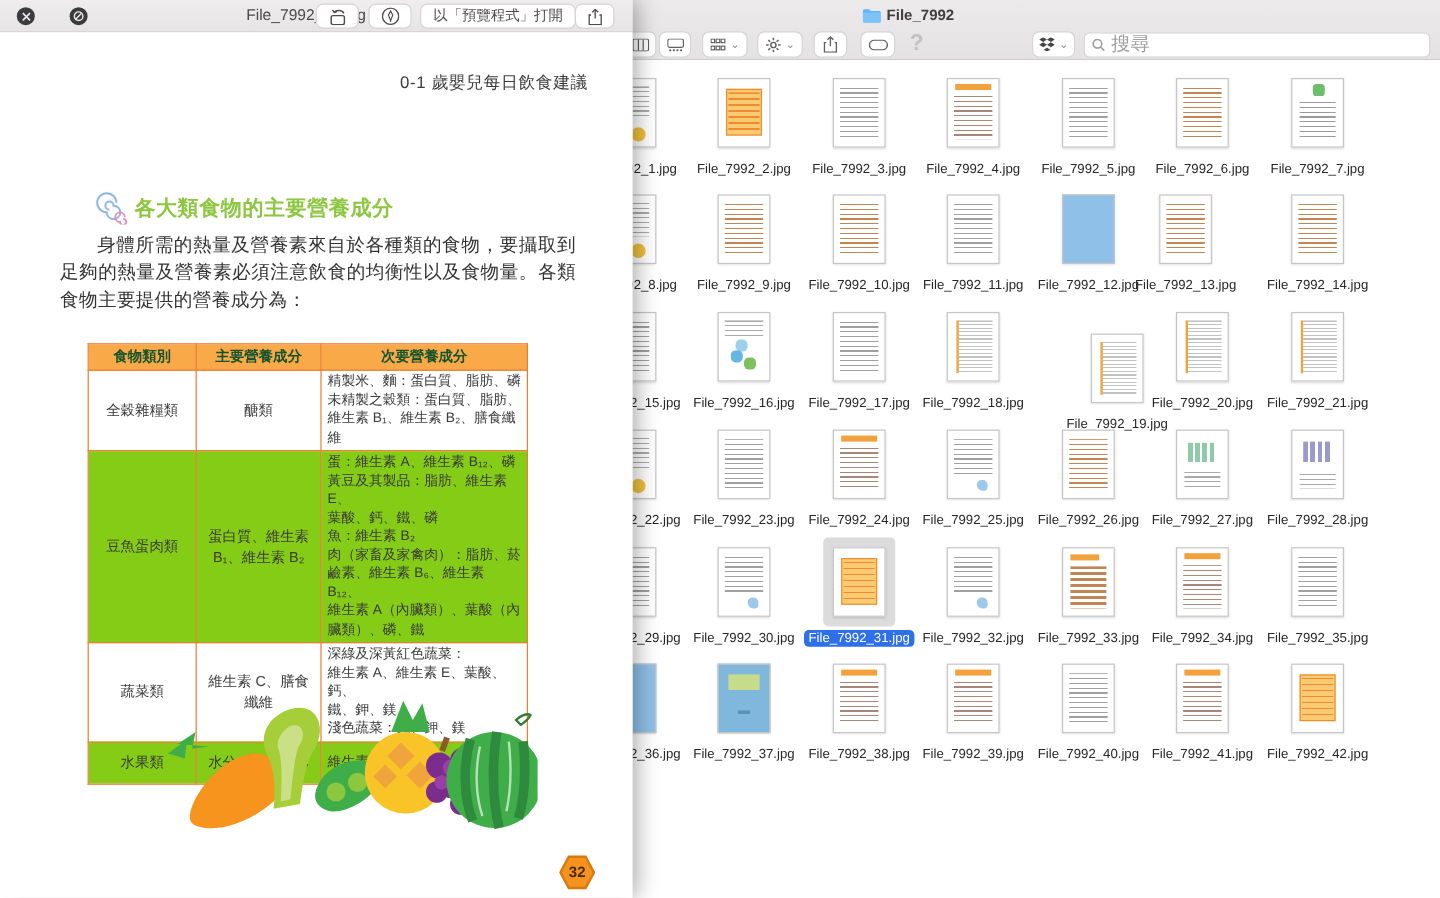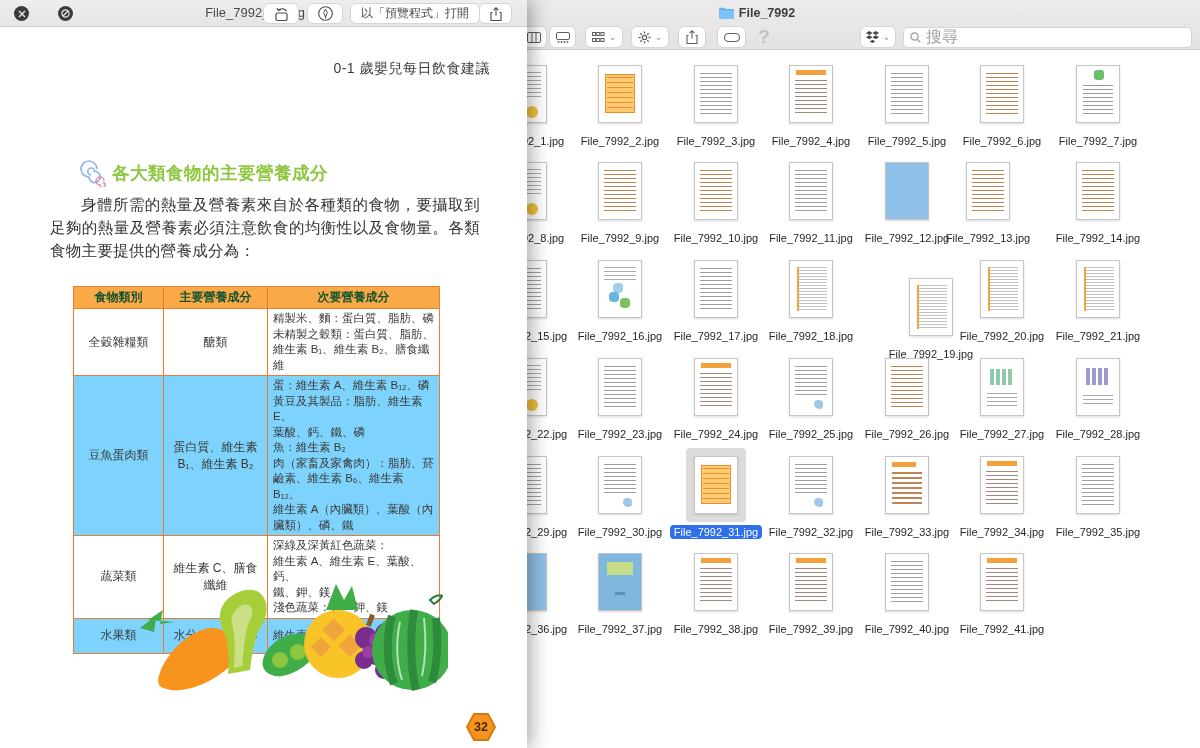--- a/index.html
+++ b/index.html
@@ -105,21 +105,21 @@
     line-height:23px; color:#333; text-align:justify; text-indent:2em; letter-spacing:.3px; }
 
   #nut-table { position:absolute; left:73px; top:259px; width:366px;
     border-collapse:collapse; table-layout:fixed; }
   #nut-table th, #nut-table td { border:1.6px solid #ED7D31; font-weight:normal; }
   #nut-table th { background:#F9A947; font-size:12px; color:#14532d; height:22px;
     font-weight:bold; }
   #nut-table td { font-size:12px; color:#3A3A3A; padding:2px 5px; }
   #nut-table td.c-cat, #nut-table td.c-main { text-align:center; }
   #nut-table td.c-sec { font-size:11.5px; line-height:15.5px; white-space:pre-line; }
-  #nut-table tr.amber td { background:#7dd3fc; }
+  #nut-table tr.amber td { background:#84cc16; }
 
   #page-badge { position:absolute; left:466px; top:685px; width:30px; height:30px; }
   #page-badge span { position:absolute; left:0; top:0; width:30px; height:30px;
     display:flex; align-items:center; justify-content:center;
     font-size:12.5px; font-weight:bold; color:#4A2A00; }
   #veg { position:absolute; left:130px; top:555px; }
 </style>
 </head>
 <body>
 
@@ -493,20 +493,26 @@
     <div class="fname">File_7992_40.jpg</div>
   </div>
 
   <div class="cell" style="left: 430px; top: 495px;">
     <div class="thumbwrap">
       <div class="pg v-text-orange-heading"></div>
     </div>
     <div class="fname">File_7992_41.jpg</div>
   </div>
 
+  <div class="cell" style="left: 526px; top: 495px;">
+    <div class="thumbwrap">
+      <div class="pg v-table-orange"></div>
+    </div>
+    <div class="fname">File_7992_42.jpg</div>
+  </div>
 </div>
 </div>
 
 <div id="preview">
   <div id="pv-titlebar">
     <div class="pv-circle" style="left:14px;">
       <svg width="8" height="8" viewBox="0 0 8 8">
         <path d="M1 1 7 7 M7 1 1 7" stroke="#E9E9E9" stroke-width="1.4"></path>
       </svg>
     </div>

